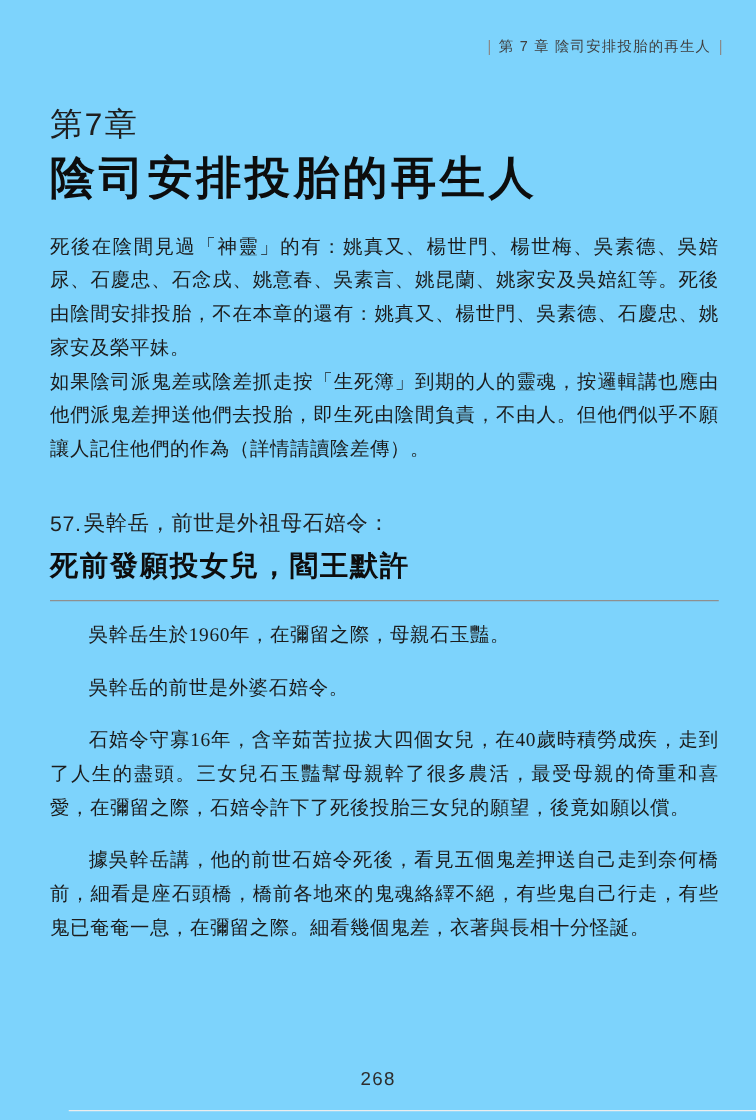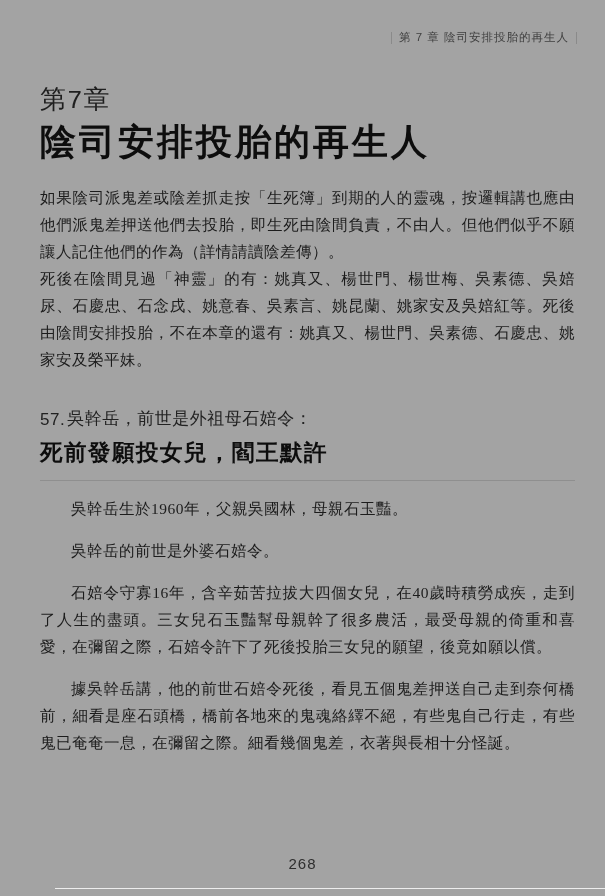--- a/index.html
+++ b/index.html
@@ -1,21 +1,21 @@
 <!DOCTYPE html>
 <html><head>
 <meta charset="utf-8">
 <style>
   * { margin: 0; padding: 0; box-sizing: border-box; }
   html, body { background: #ffffff; }
   .page {
     position: relative;
     width: 605px;
     height: 896px;
-    background: #a3a3a3;
+    background: #7dd3fc;
     overflow: hidden;
     font-family: "Liberation Serif", "DejaVu Serif", serif;
     color: #1c1c1c;
   }
   
   .running-header {
     position: absolute;
     top: 30px;
     right: 28px;
     display: flex;
@@ -132,34 +132,34 @@
     <span>第 7 章 陰司安排投胎的再生人</span>
     <span class="hbar"></span>
   </div>
 
   <div class="content">
 
     <div class="chapter-label">第7章</div>
     <div class="chapter-title">陰司安排投胎的再生人</div>
 
     <div class="intro">
+      <p>死後在陰間見過「神靈」的有：姚真又、楊世門、楊世梅、吳素德、吳婄尿、石慶忠、石念戌、姚意春、吳素言、姚昆蘭、姚家安及吳婄紅等。死後由陰間安排投胎，不在本章的還有：姚真又、楊世門、吳素德、石慶忠、姚家安及榮平妹。</p>
       <p>如果陰司派鬼差或陰差抓走按「生死簿」到期的人的靈魂，按邏輯講也應由他們派鬼差押送他們去投胎，即生死由陰間負責，不由人。但他們似乎不願讓人記住他們的作為（詳情請讀陰差傳）。</p>
-      <p>死後在陰間見過「神靈」的有：姚真又、楊世門、楊世梅、吳素德、吳婄尿、石慶忠、石念戌、姚意春、吳素言、姚昆蘭、姚家安及吳婄紅等。死後由陰間安排投胎，不在本章的還有：姚真又、楊世門、吳素德、石慶忠、姚家安及榮平妹。</p>
     </div>
 
     <div class="section">
       <div class="section-heading-row">
         <span class="section-number">57.</span>
         <span>吳幹岳，前世是外祖母石婄令：</span>
       </div>
       <div class="section-subtitle">死前發願投女兒，閻王默許</div>
       <hr class="section-rule">
 
       <div class="section-body">
-        <p>吳幹岳生於1960年，父親吳國林，母親石玉豔。</p>
+        <p>吳幹岳生於1960年，在彌留之際，母親石玉豔。</p>
         <p>吳幹岳的前世是外婆石婄令。</p>
         <p>石婄令守寡16年，含辛茹苦拉拔大四個女兒，在40歲時積勞成疾，走到了人生的盡頭。三女兒石玉豔幫母親幹了很多農活，最受母親的倚重和喜愛，在彌留之際，石婄令許下了死後投胎三女兒的願望，後竟如願以償。</p>
         <p>據吳幹岳講，他的前世石婄令死後，看見五個鬼差押送自己走到奈何橋前，細看是座石頭橋，橋前各地來的鬼魂絡繹不絕，有些鬼自己行走，有些鬼已奄奄一息，在彌留之際。細看幾個鬼差，衣著與長相十分怪誕。</p>
       </div>
     </div>
 
   </div>
 
   <div class="page-number">268</div>
   <div class="scan-artifact"></div>

